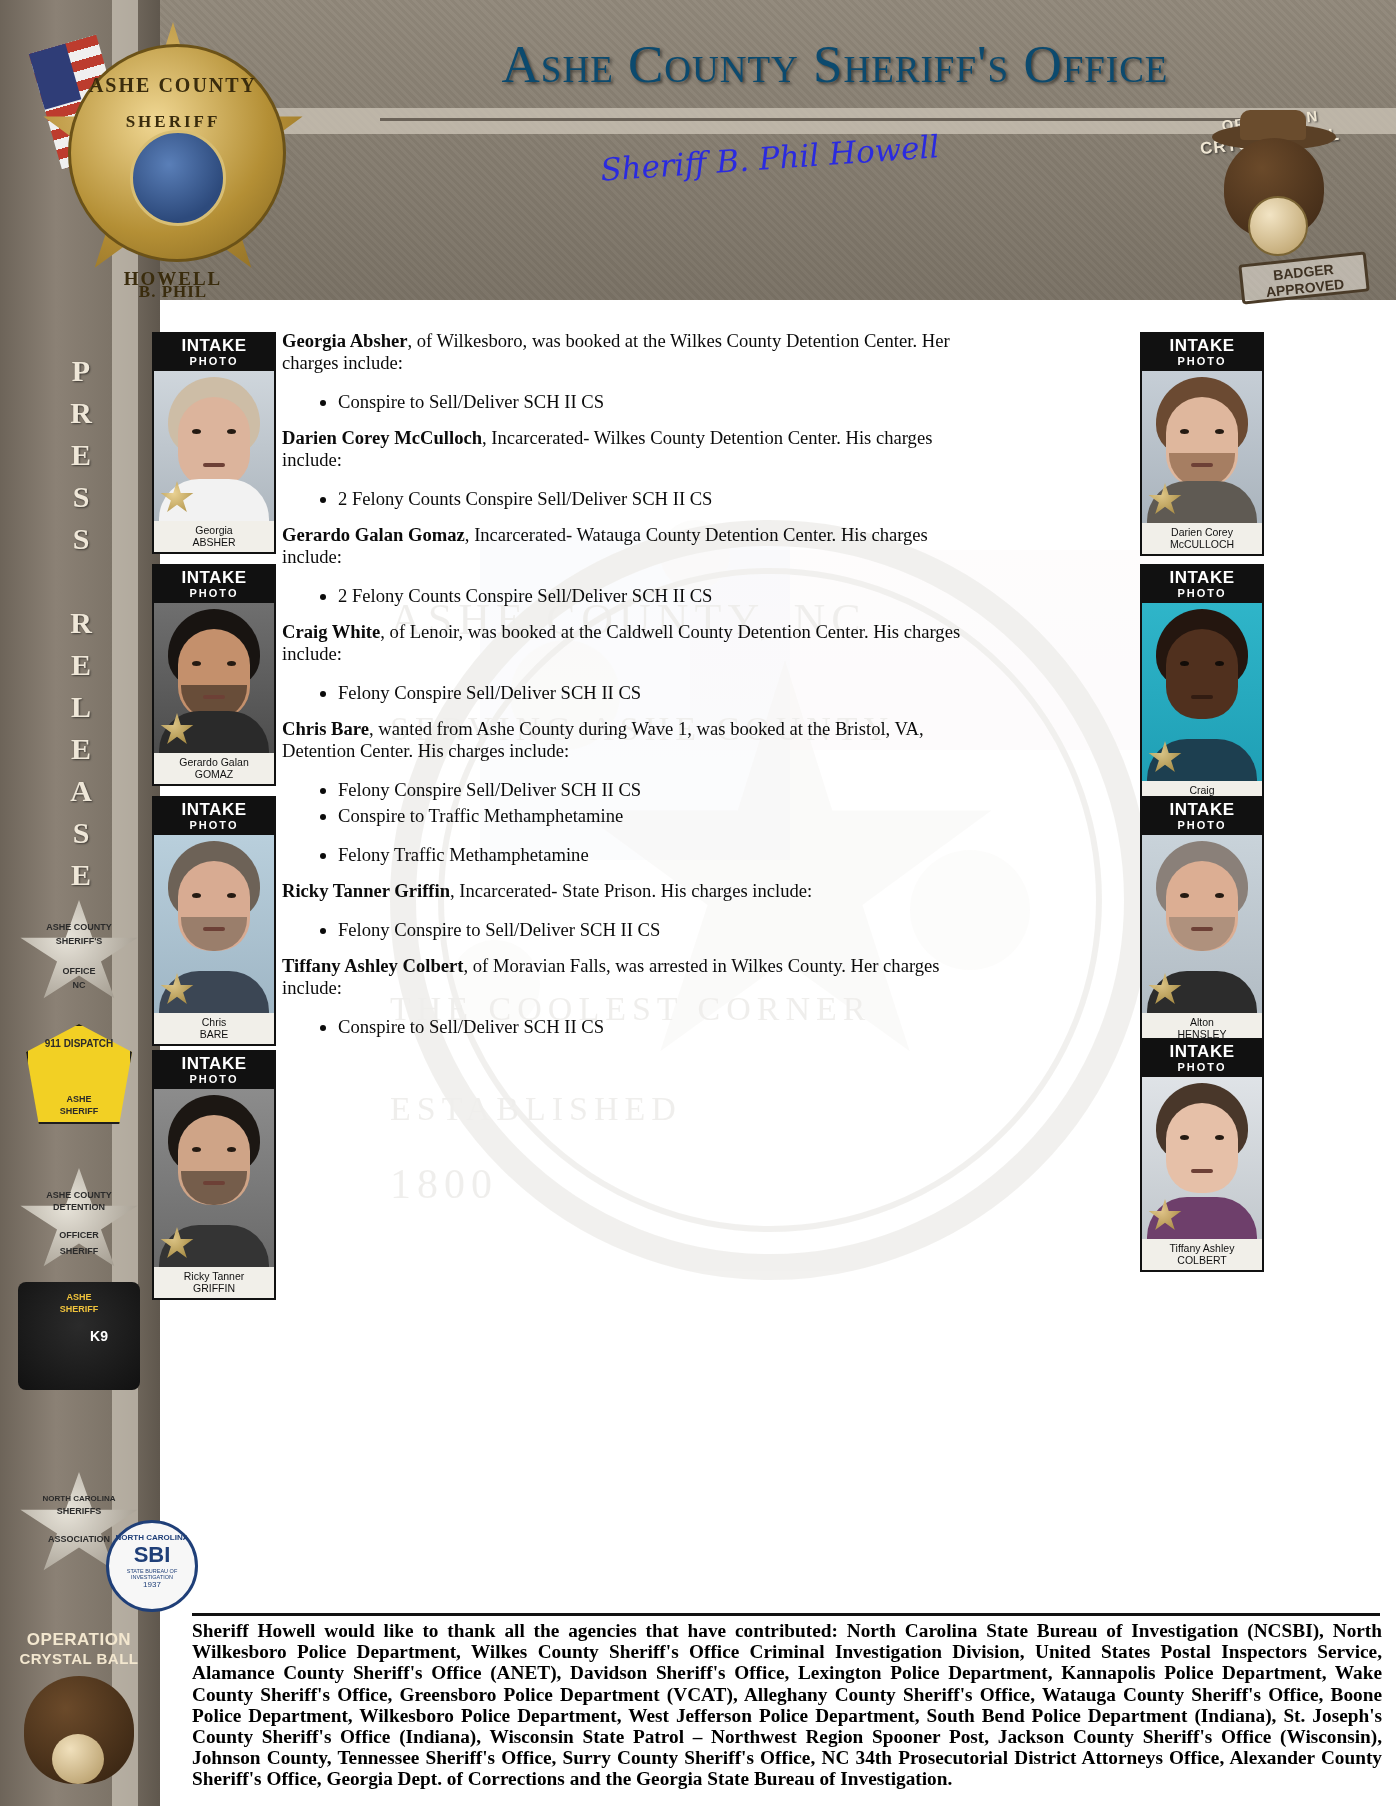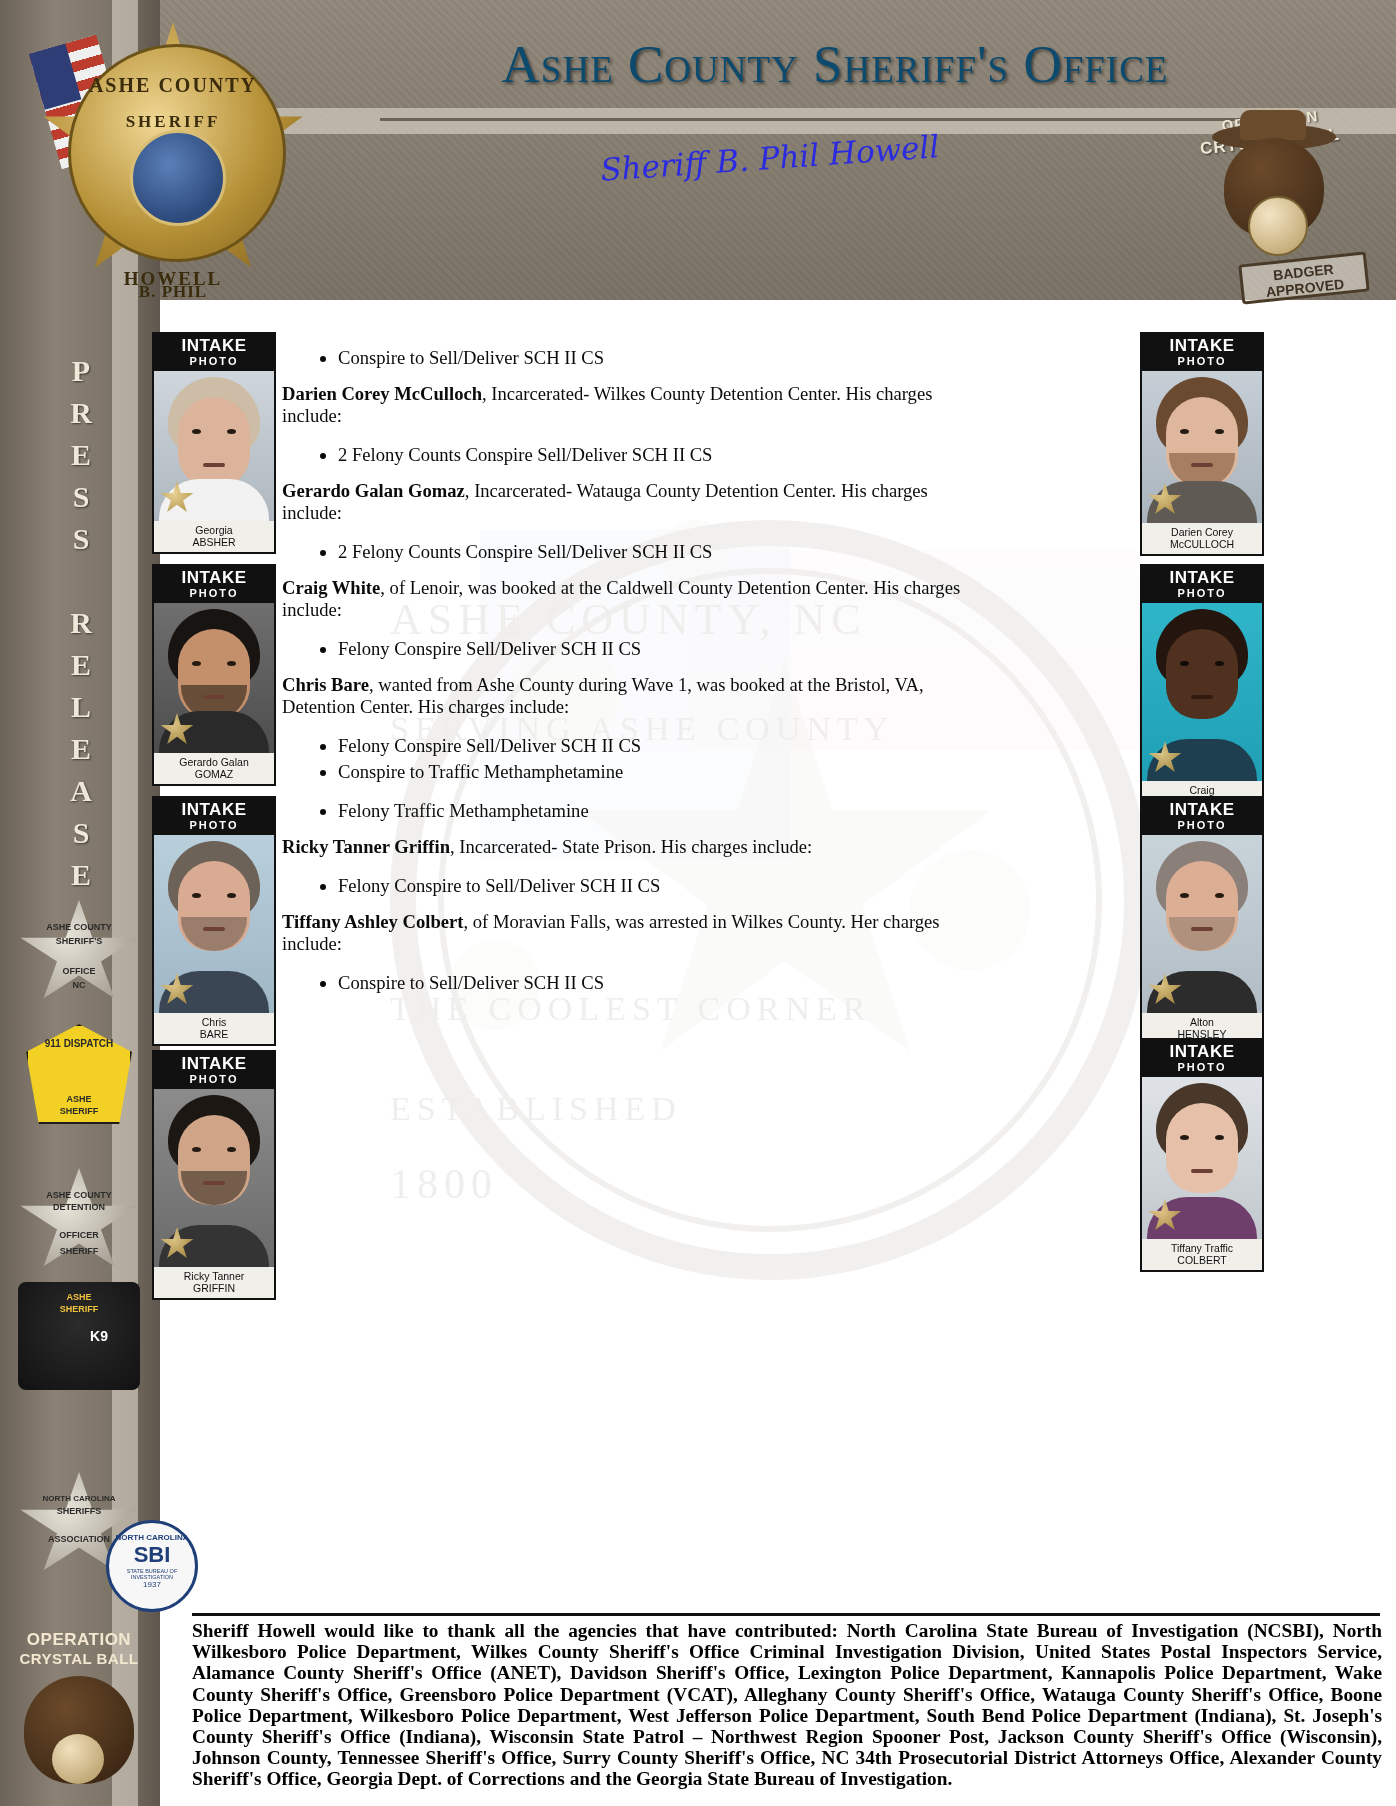--- a/index.html
+++ b/index.html
@@ -723,28 +723,29 @@
         <div class="hair" style="background:#49372a;"></div>
         <div class="skin" style="background:#e6c0a8;"></div>
         <div class="eye l"></div>
           <div class="eye r"></div>
         <div class="mouth"></div>
         <div class="body" style="background:#6e3f6b;"></div>
       </div>
       <div class="mug-badge-overlay"></div>
     </div>
     <div class="mug-caption">
-      <div>Tiffany Traffic</div>
+      <div>Tiffany Ashley</div>
       <div>COLBERT</div>
     </div>
   </div>
 
   <div class="article" style="top:330px;">
 
     <div class="blk">
+      <p><span class="lead">Georgia Absher</span><span>, of Wilkesboro, was booked at the Wilkes County Detention Center. Her charges include:</span></p>
       <ul class="bullets">
         <li>Conspire to Sell/Deliver SCH II CS</li>
       </ul>
     </div>
 
     <div class="blk">
       <p><span class="lead">Darien Corey McCulloch</span><span>, Incarcerated- Wilkes County Detention Center. His charges include:</span></p>
       <ul class="bullets">
         <li>2 Felony Counts Conspire Sell/Deliver SCH II CS</li>
       </ul>

